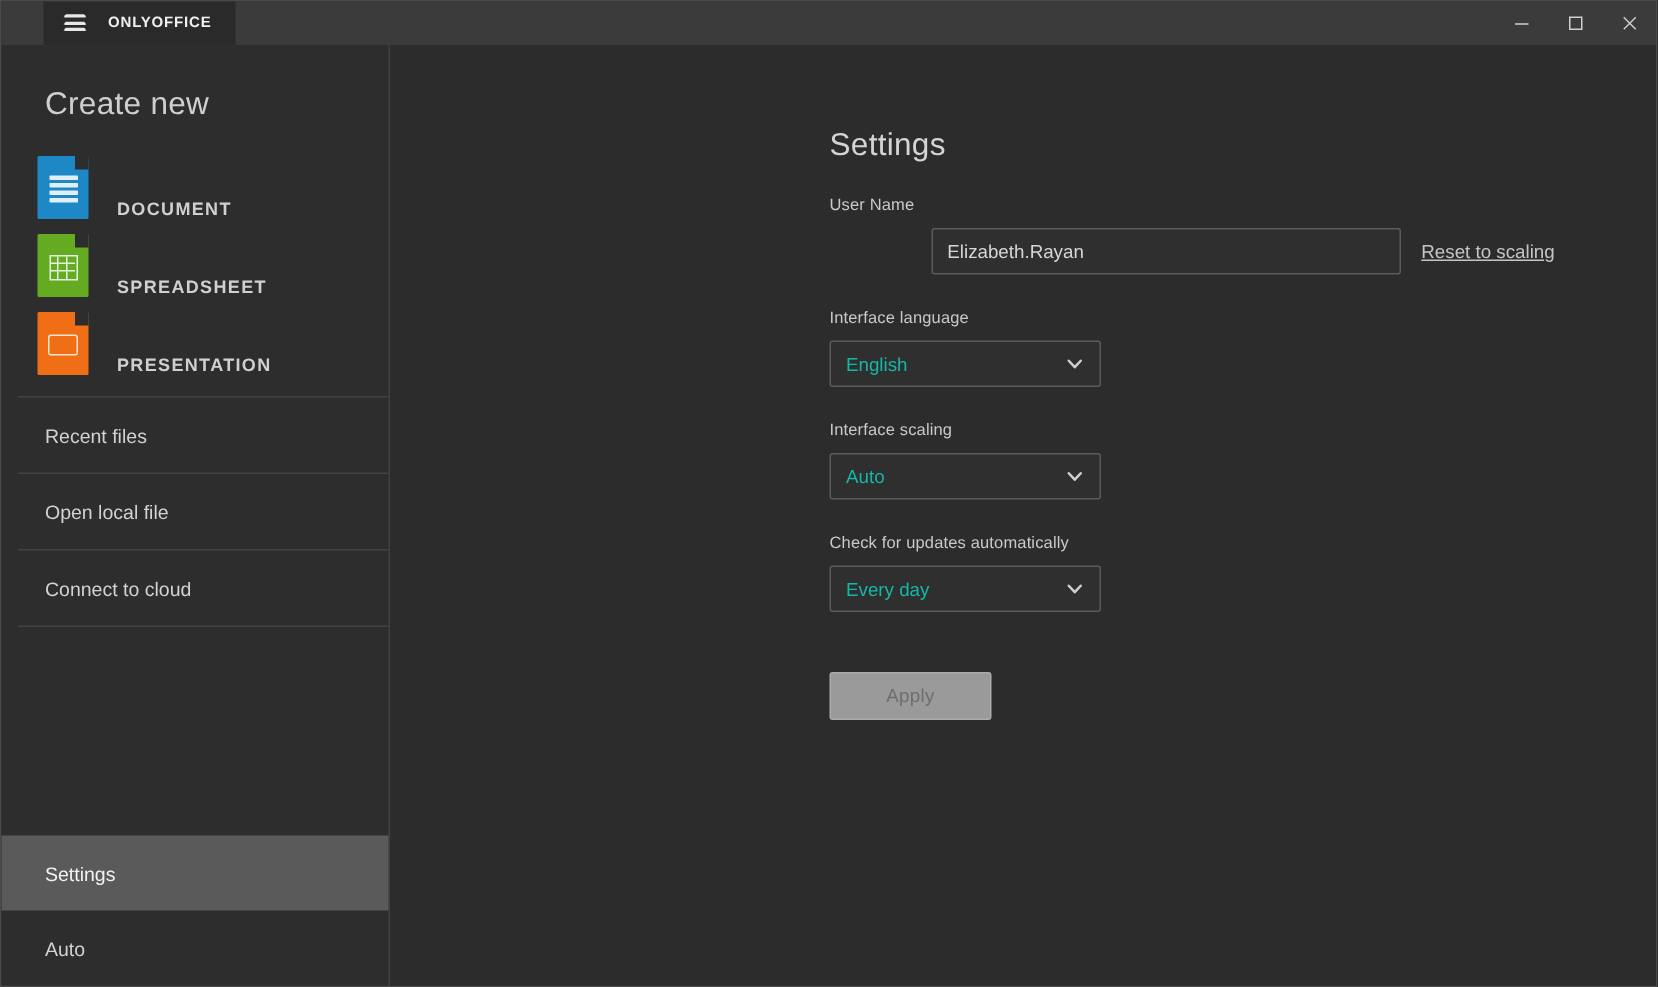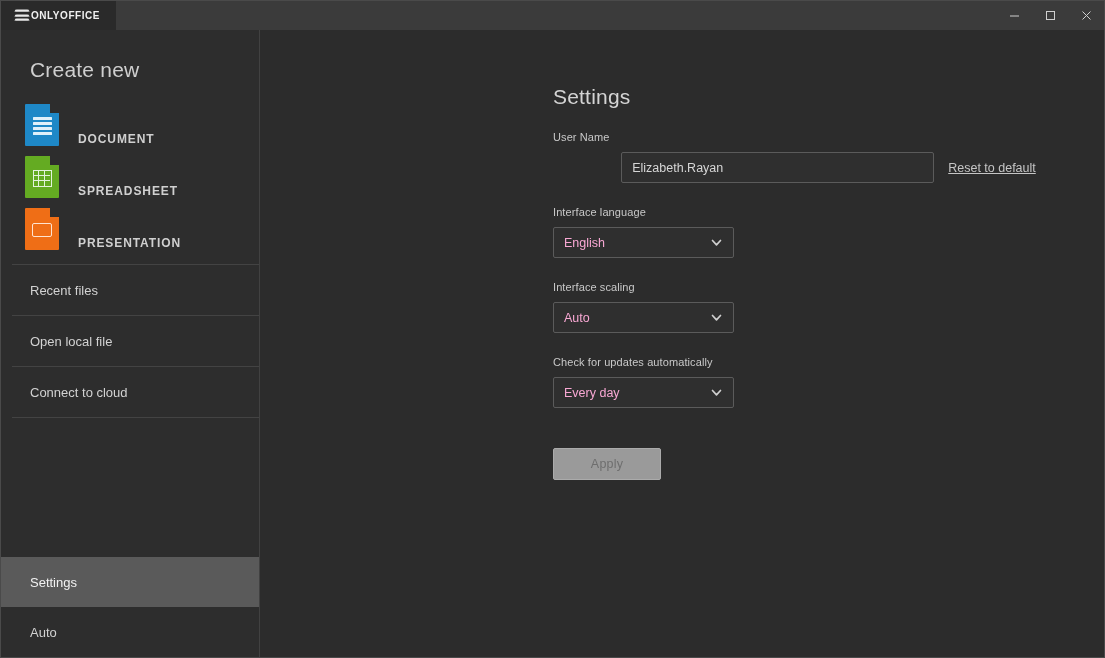--- a/index.html
+++ b/index.html
@@ -33,21 +33,22 @@
     position: relative;
   }
 
   .app-tab {
     height: 29px;
     background: #2a2a2a;
     display: flex;
     align-items: center;
     padding: 0 16px 0 14px;
     min-width: 105px;
-    gap: 2px;
+    gap: 15px;
+    margin-left: 28px;
   }
 
   .logo-icon {
     width: 14px;
     height: 13px;
     position: relative;
     flex-shrink: 0;
   }
   .logo-icon span {
     position: absolute;
@@ -285,21 +286,21 @@
     background: #2f2f2f;
     border: 1px solid #5b5b5b;
     border-radius: 2px;
     display: flex;
     align-items: center;
     padding: 0 10px;
     cursor: pointer;
   }
   .select-value {
     font-size: 12.5px;
-    color: #f9a8d4;
+    color: #14b8a6;
     flex: 1;
     white-space: nowrap;
     overflow: hidden;
     text-overflow: ellipsis;
   }
   .chevron {
     width: 13px;
     height: 13px;
     flex-shrink: 0;
     color: #cfcfcf;
@@ -453,21 +454,21 @@
     </div>
 
     <div class="content">
 
       <div class="settings-title">Settings</div>
 
       <div class="field-group">
         <div class="field-label">User Name</div>
         <div class="field-row">
           <input class="text-input" type="text" value="Elizabeth.Rayan" style="">
-          <span class="reset-link">Reset to default</span>
+          <span class="reset-link">Reset to scaling</span>
         </div>
       </div>
 
       <div class="field-group">
         <div class="field-label">Interface language</div>
         <div class="select-box">
           <span class="select-value">English</span>
           <span class="chevron">
             <svg width="13" height="13" viewBox="0 0 13 13">
                 <polyline points="2.5,4.5 6.5,8.8 10.5,4.5" fill="none" stroke="currentColor" stroke-width="1.7" stroke-linecap="round" stroke-linejoin="round"></polyline>

